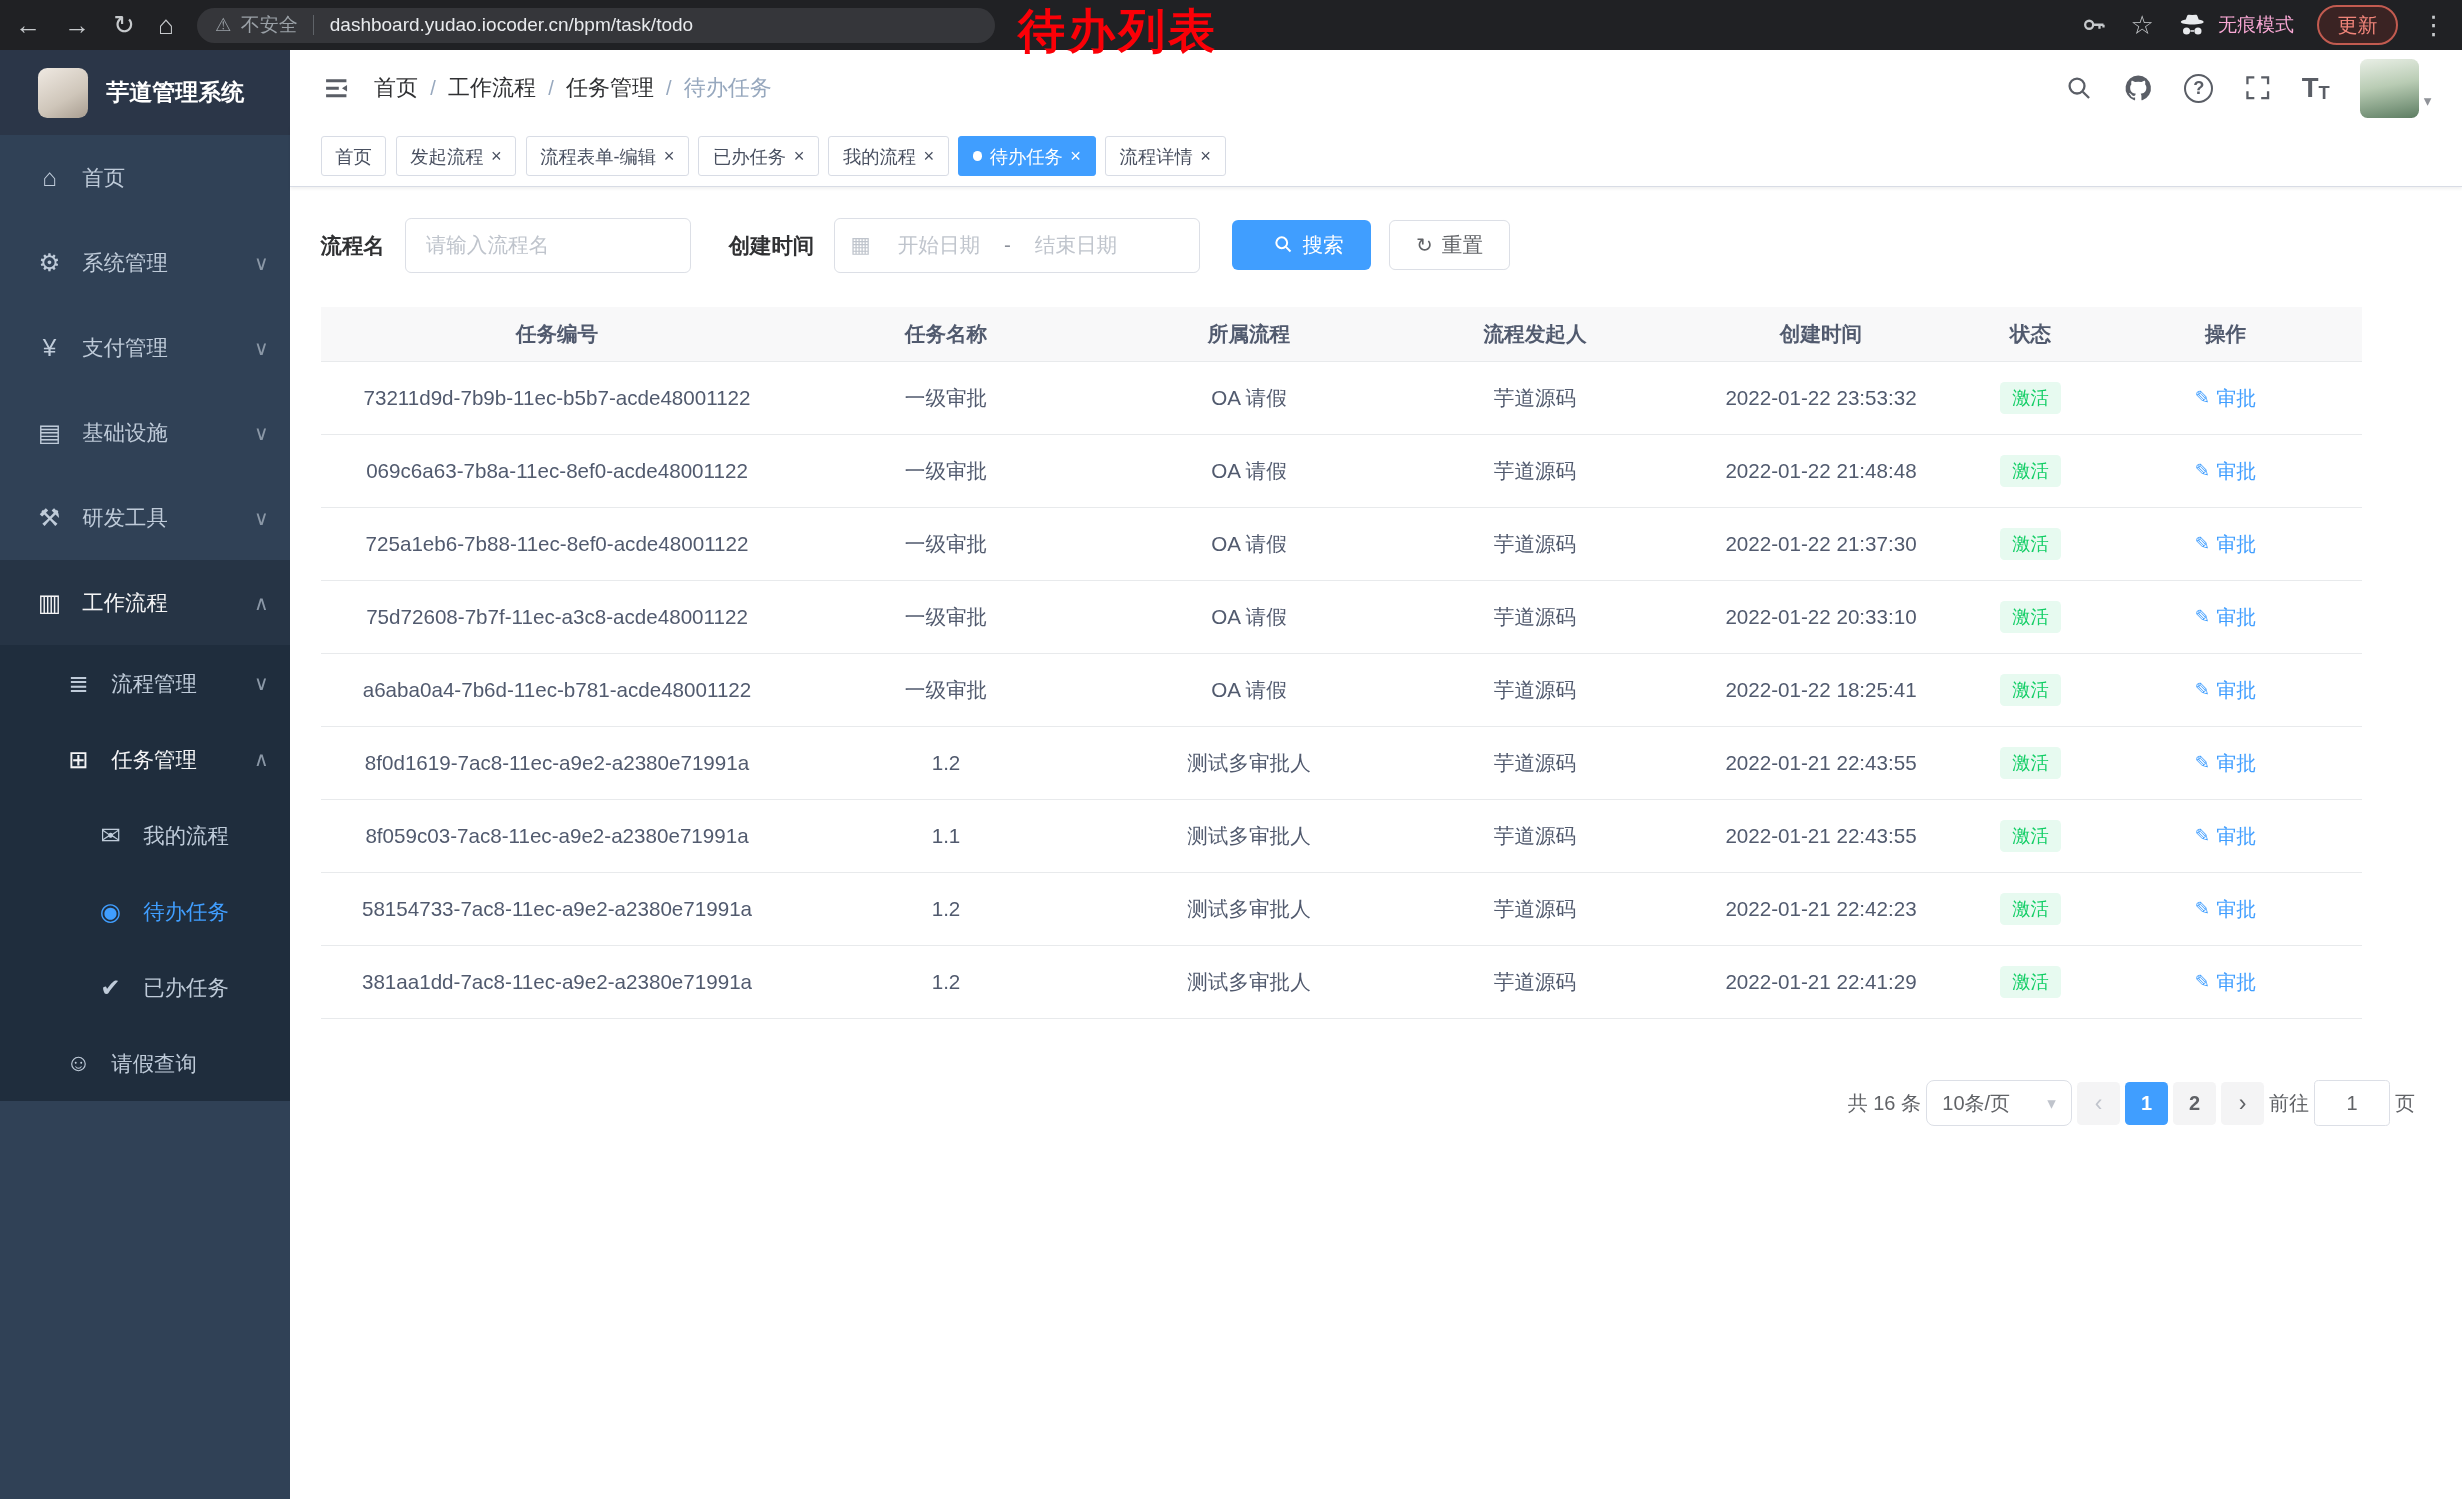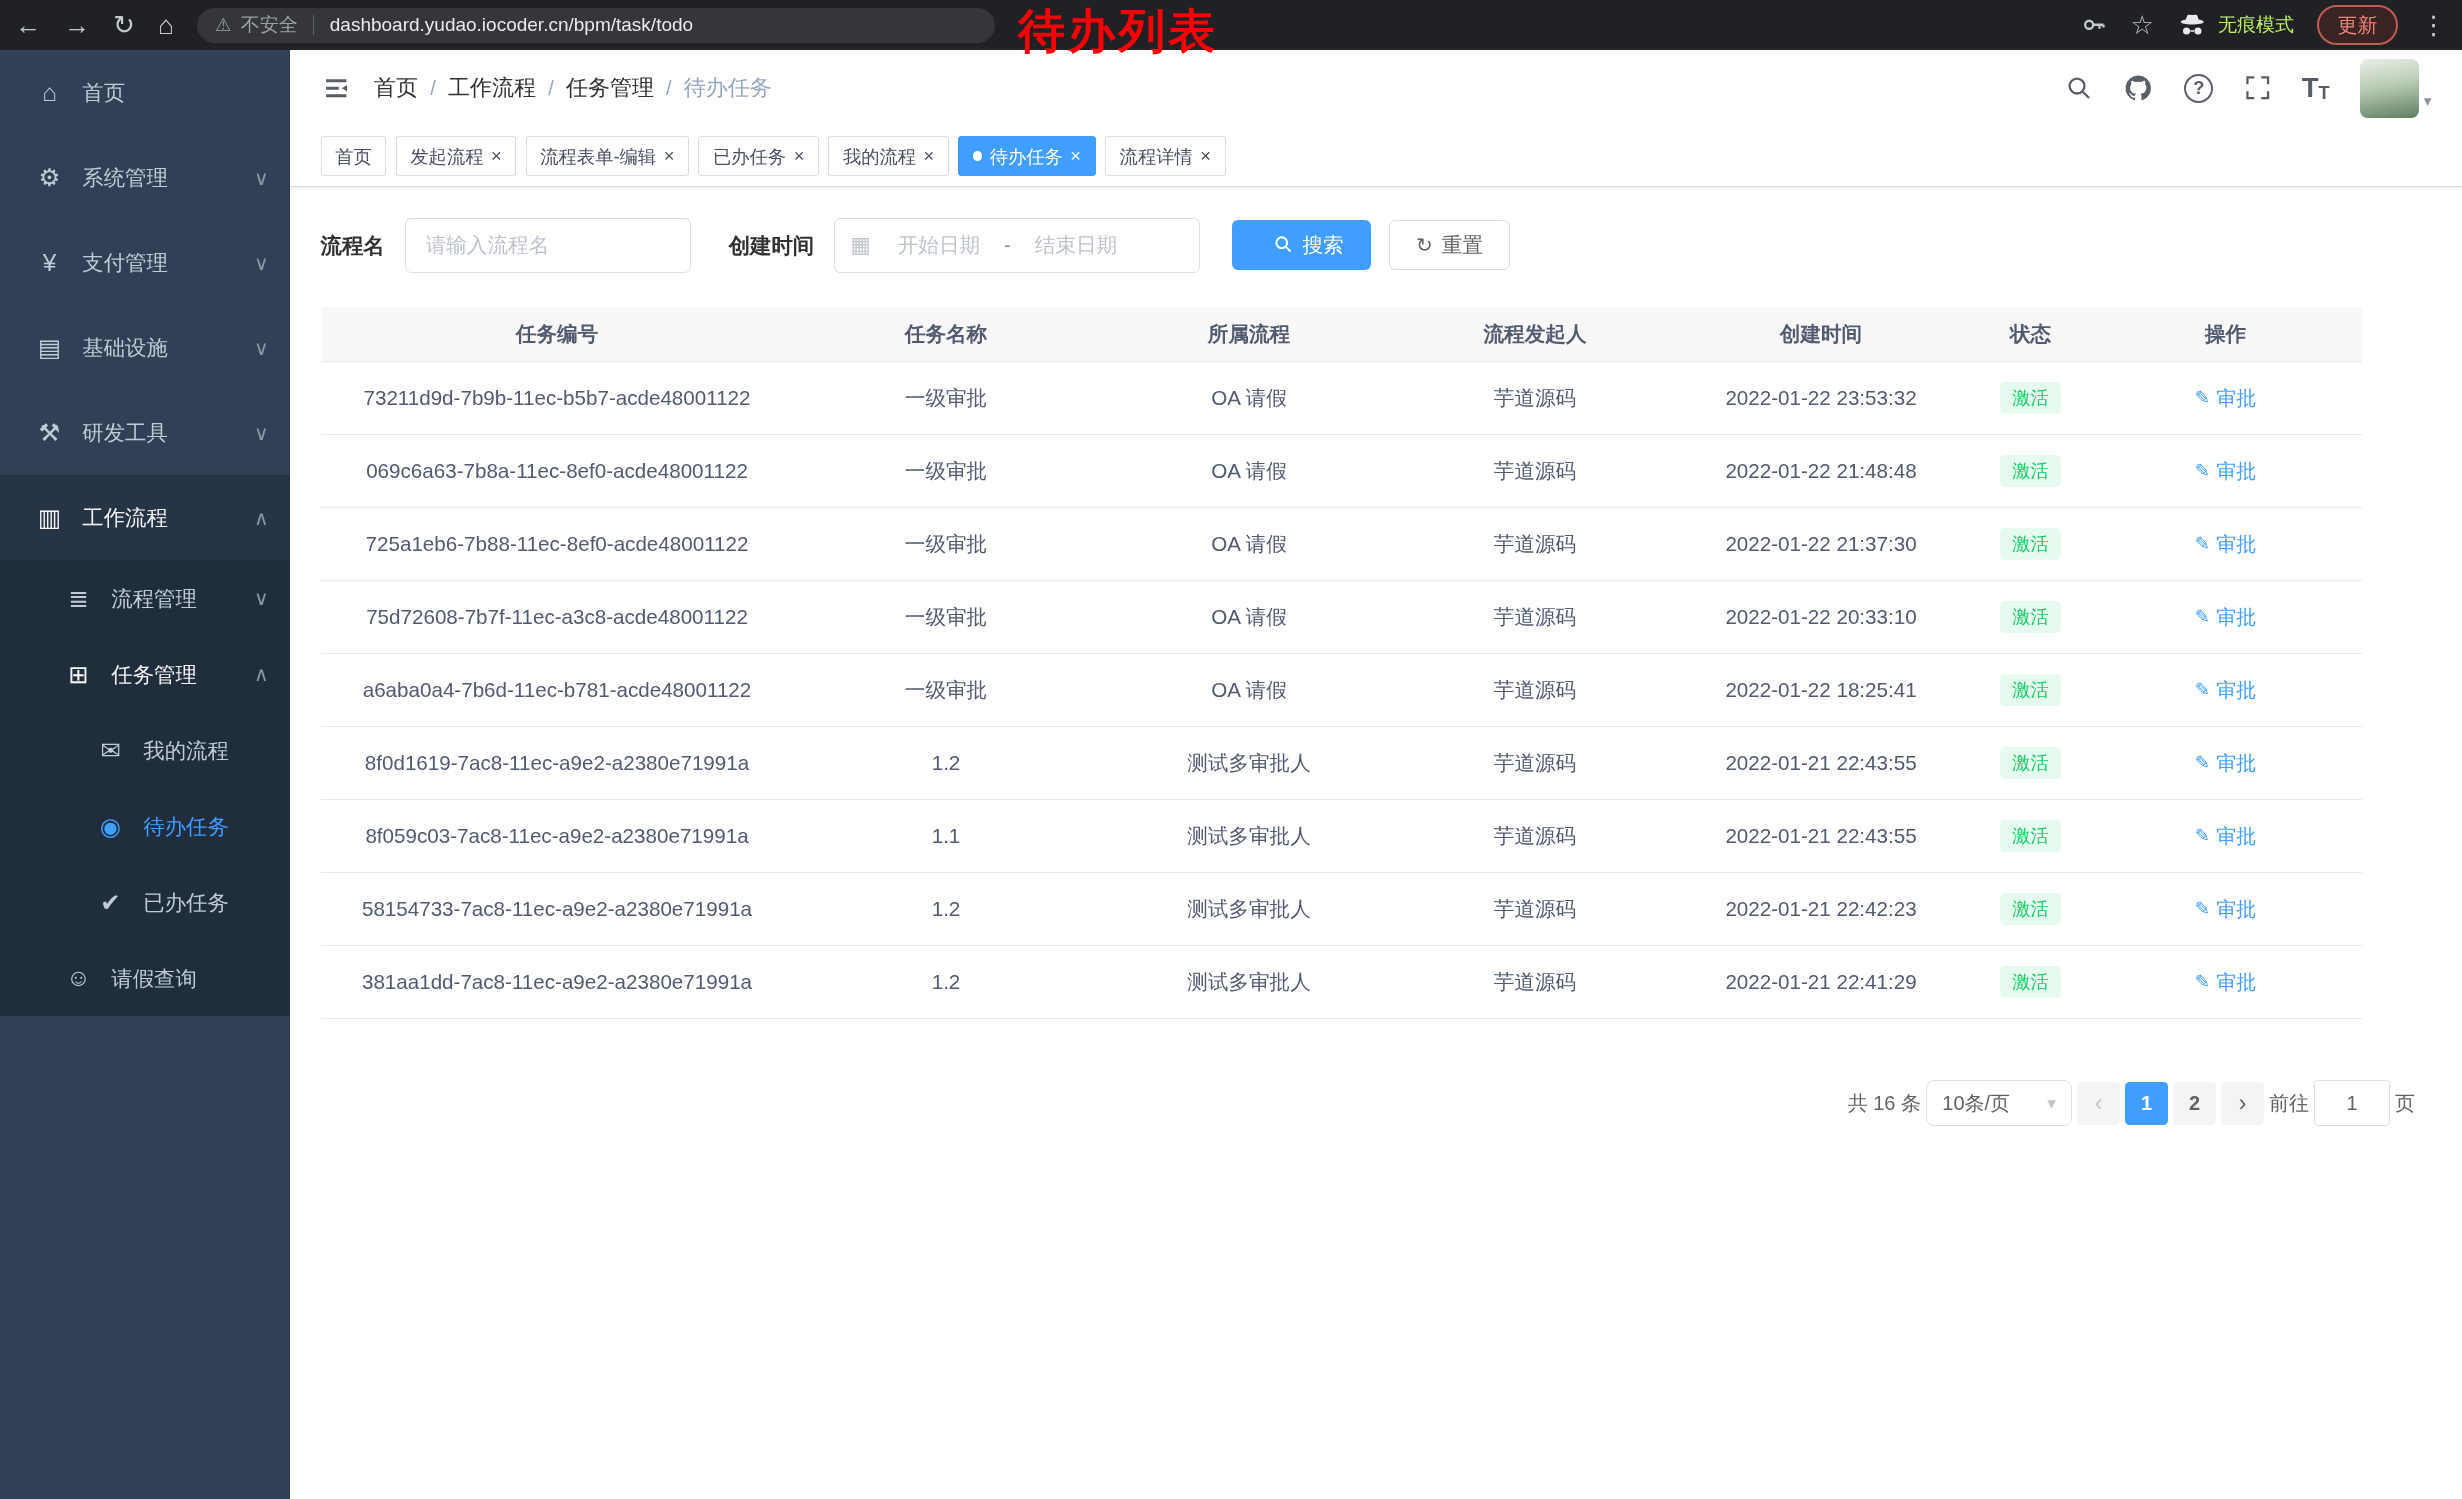--- a/index.html
+++ b/index.html
@@ -24,21 +24,21 @@
   .warn-ic { color: #9aa0a6; font-size: 18.3px; }
   .sec-label { color: #9aa0a6; font-size: 19px; }
   .omni-sep { width: 1.5px; height: 20px; background: #5f6368; margin: 0 6.1px; }
   .url-text { color: #e8eaed; font-size: 19px; }
   .annotation {
     position: absolute; left: 1018px; top: 0px; z-index: 9;
     font-size: 47px; font-weight: 700; color: #fb0007; letter-spacing: 3.1px;
     white-space: nowrap;
   }
   .browser-right { margin-left: auto; display: flex; align-items: center; gap: 23px; }
-  .incog { display: flex; align-items: center; gap: 10.7px; color: #bef264; font-size: 19px; white-space: nowrap; }
+  .incog { display: flex; align-items: center; gap: 10.7px; color: #f9a8d4; font-size: 19px; white-space: nowrap; }
   .update-pill {
     border: 2.3px solid #c25b50; color: #f08479; background: rgba(217,48,37,.14);
     border-radius: 23px; padding: 4.6px 18.3px; font-size: 20px; white-space: nowrap; cursor: pointer;
   }
 
   
   .page { position: absolute; top: 50px; left: 0; right: 0; bottom: 0; display: flex; }
 
   
   .sidebar { width: 290px; flex-shrink: 0; background: #304156; overflow: hidden; }
@@ -172,20 +172,24 @@
       <span>无痕模式</span>
     </span>
     <span class="update-pill">更新</span>
     <span class="bicon">⋮</span>
   </div>
 </div>
 
 <div class="page">
 
   <aside class="sidebar">
+    <div class="logo-row">
+      <div class="logo-avatar"></div>
+      <span class="logo-title">芋道管理系统</span>
+    </div>
     <nav>
       <div class="mi">
         <span class="ic">⌂</span>
         <span>首页</span>
       </div>
       <div class="mi">
         <span class="ic">⚙</span>
         <span>系统管理</span>
         <span class="chev">∨</span>
       </div>

